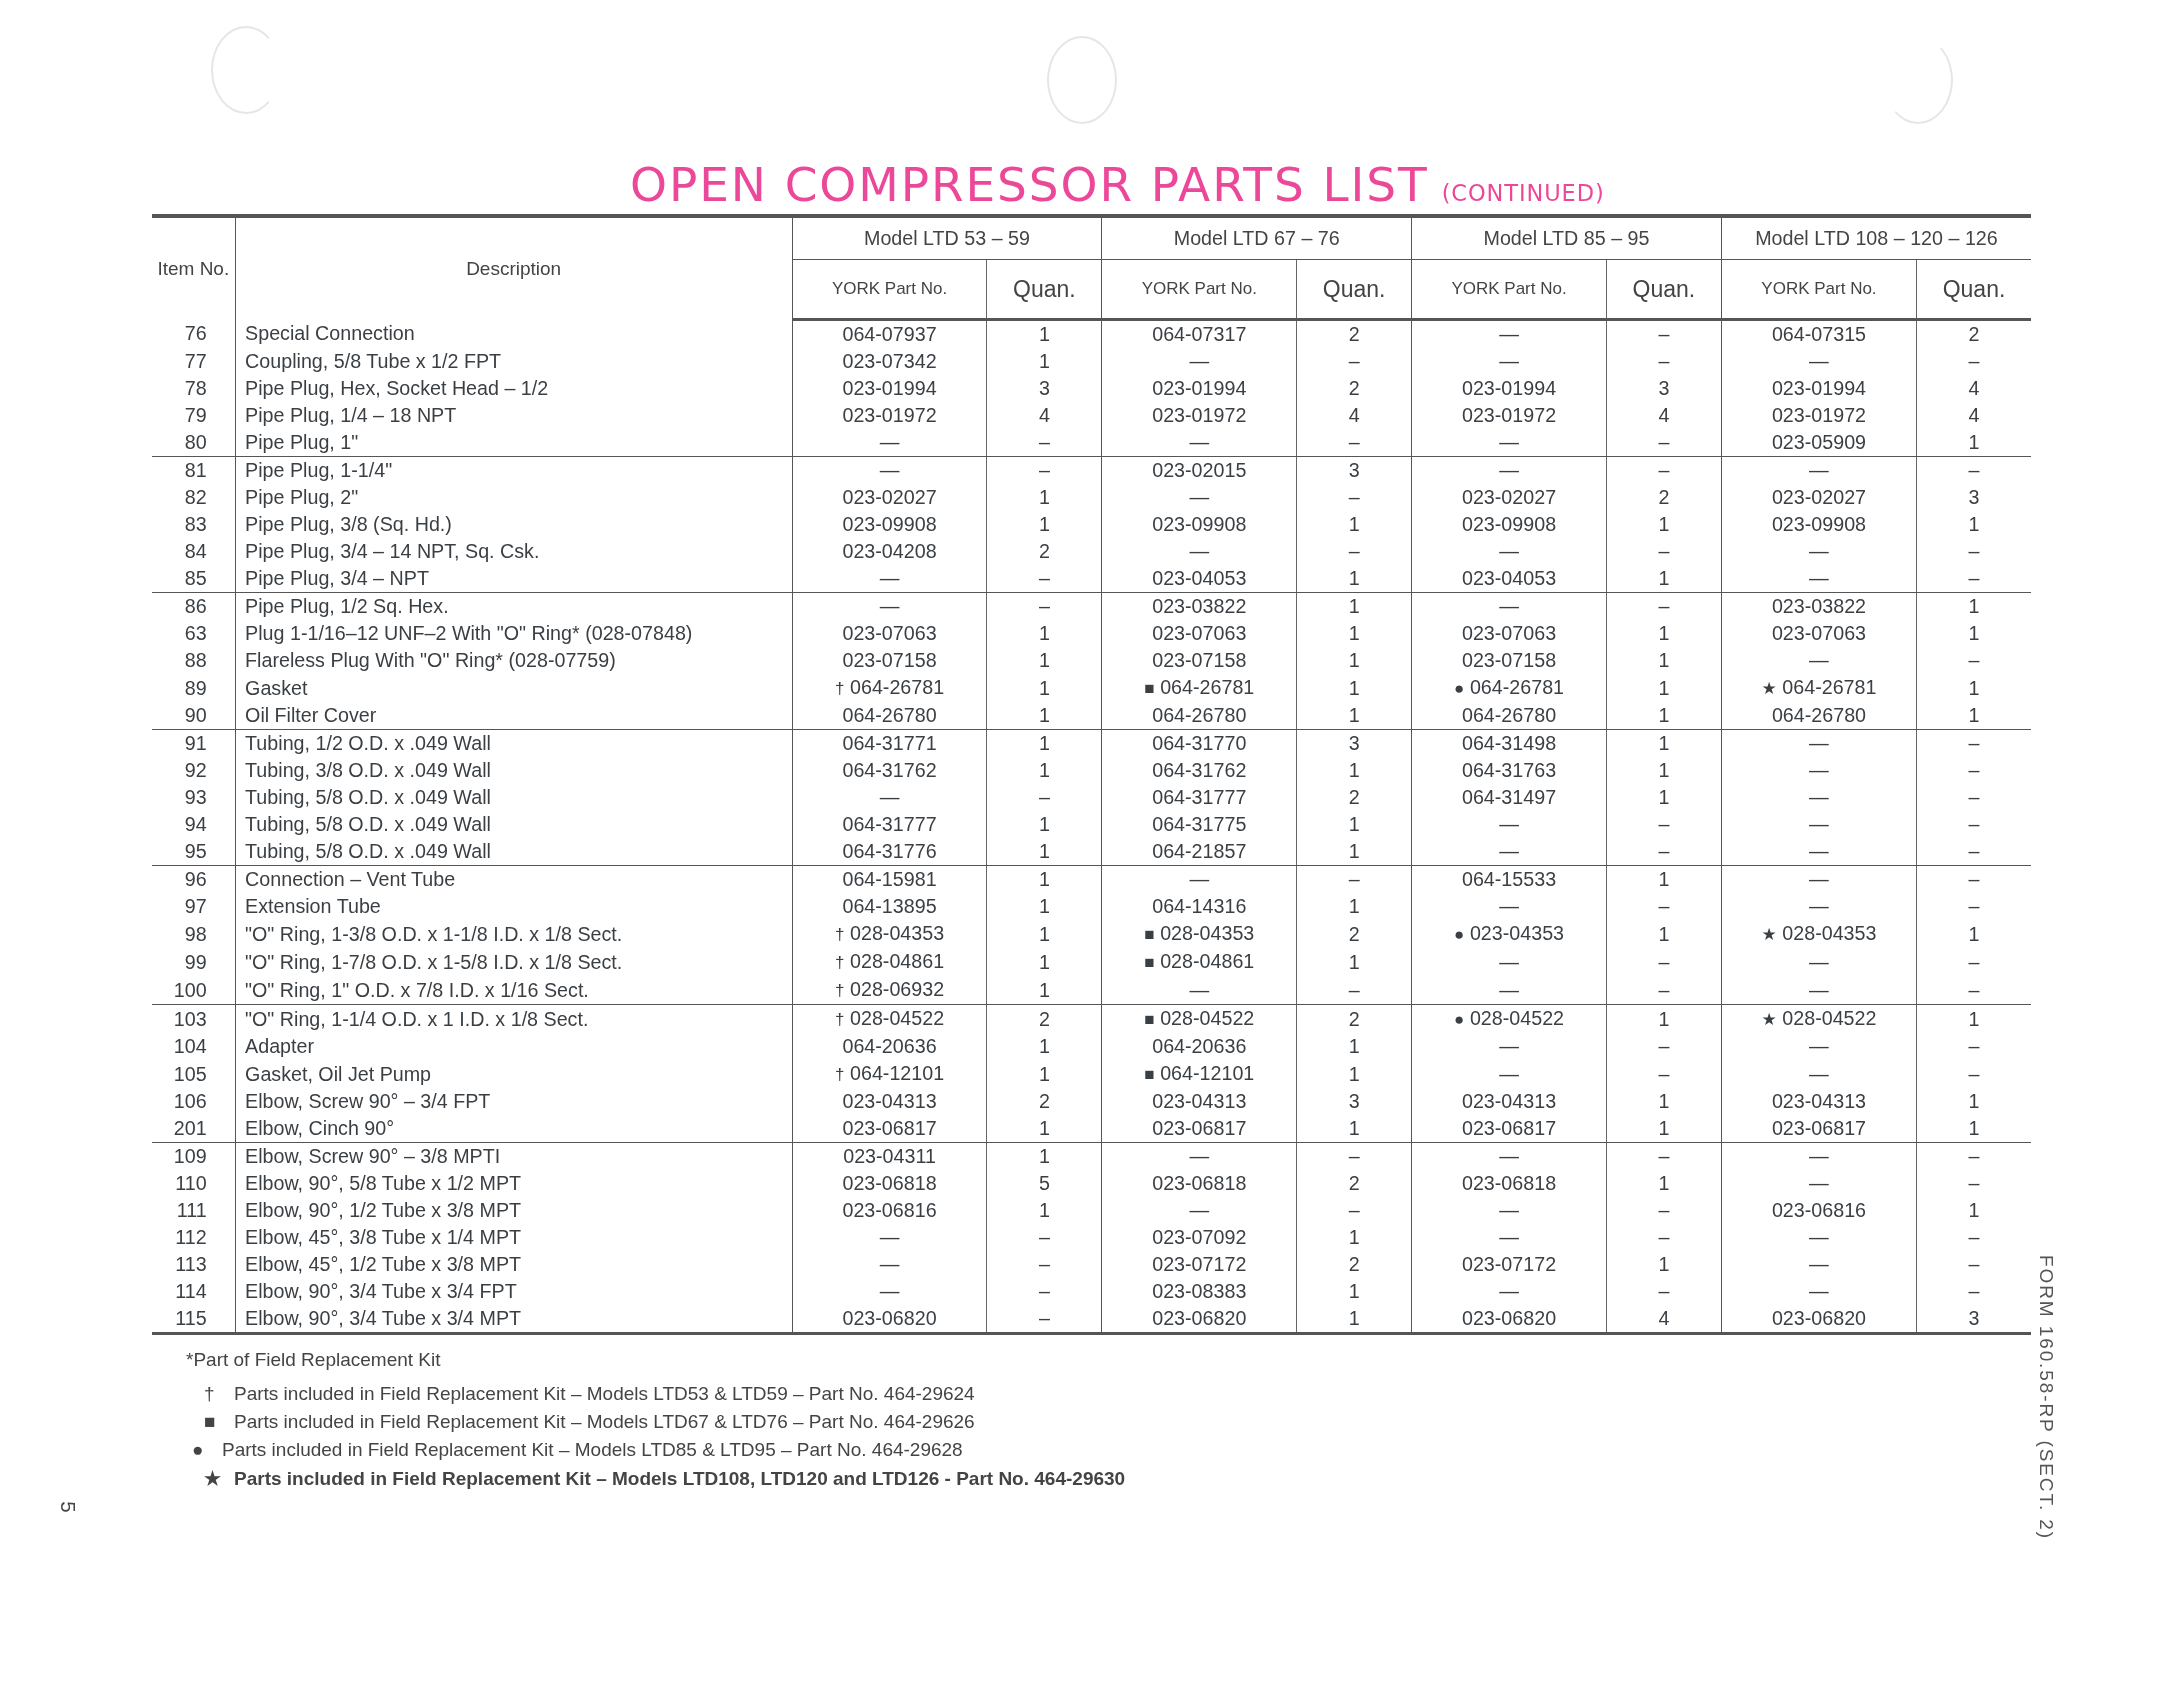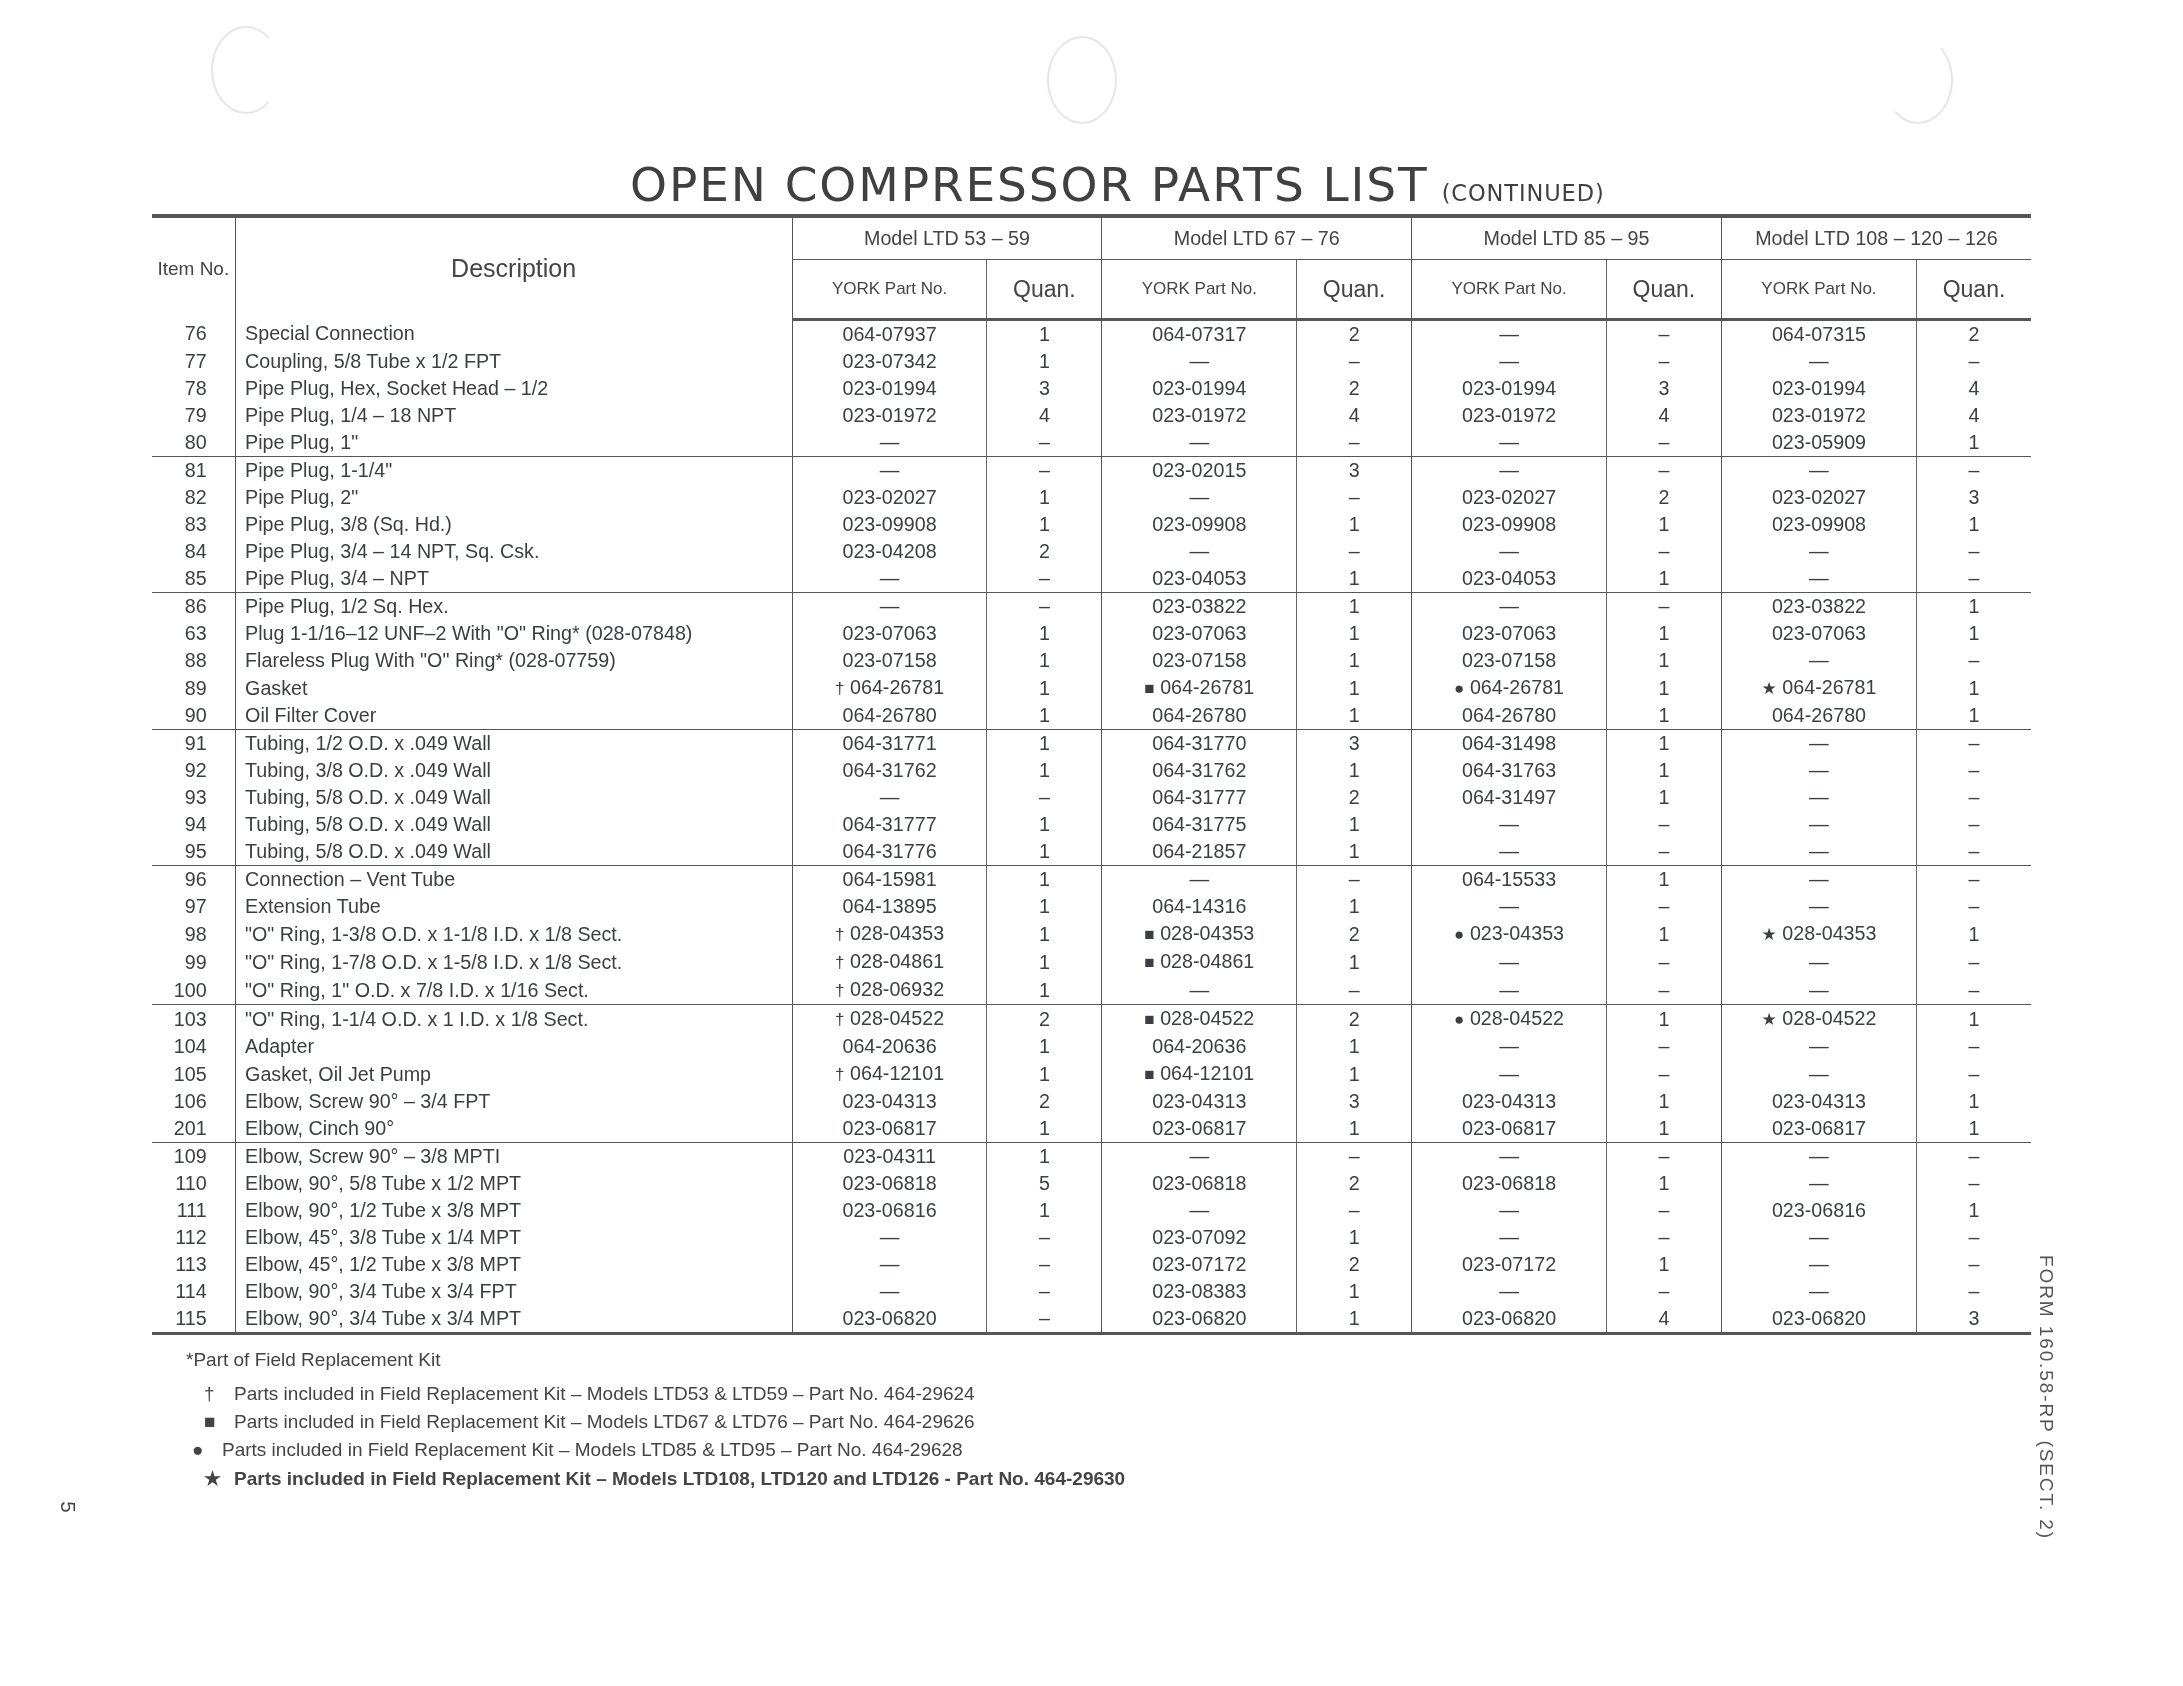--- a/index.html
+++ b/index.html
@@ -1,25 +1,25 @@
 <!DOCTYPE html>
 <html style="font-size:15px"><head>
 <meta charset="utf-8">
 <style>
   html,body{margin:0;padding:0;background:#fff;}
   body{width:2183px;height:1686px;position:relative;overflow:hidden;font-family:"Liberation Sans",sans-serif;color:#3a3f44;}
   .hole{position:absolute;width:66px;height:84px;border-radius:50%;border:2.8px solid #e6e6e6;border-right-color:transparent;}
-  .title{position:absolute;left:630px;top:157px;font-family:"DejaVu Sans",sans-serif;font-size:47px;letter-spacing:1.9px;color:#404040;font-weight:normal;white-space:nowrap;text-align:right;}
+  .title{position:absolute;left:630px;top:157px;font-family:"DejaVu Sans",sans-serif;font-size:47px;letter-spacing:1.9px;color:#ec4899;font-weight:normal;white-space:nowrap;text-align:right;}
   .title .sub{font-size:22.5px;letter-spacing:0.9px;margin-left:13px;}
   table{position:absolute;left:152px;top:214px;border-collapse:collapse;width:1879px;font-size:19.7px;}
   table td, table th{padding:0;font-weight:normal;}
   thead tr.top th{border-top:4.7px solid #555;}
   th{color:#444;}
   th.item{width:69px;text-align:center;vertical-align:middle;border-right:1.9px solid #555;font-size:19px;line-height:22.5px;}
-  th.desc{width:562px;text-align:center;border-right:1.9px solid #555;font-size:25px;}
+  th.desc{width:562px;text-align:center;border-right:1.9px solid #555;font-size:19px;}
   th.model{height:41px;border-right:1.9px solid #555;border-bottom:1.9px solid #555;font-size:19.7px;}
   th.part{border-right:0.9px solid #666;font-size:17px;line-height:21.5px;height:58px;}
   th.qty{border-right:1.9px solid #555;font-size:23px;}
   th.last{border-right:none;}
   thead tr.sub th{border-bottom:3.7px solid #555;}
   td{height:27px;line-height:27px;white-space:nowrap;}
   td.num{text-align:right;padding-right:28px;border-right:1.9px solid #555;width:56px;}
   td.dsc{padding-left:9.4px;border-right:1.9px solid #555;}
   td.pn{text-align:center;border-right:0.9px solid #666;width:199px;}
   td.q{text-align:center;border-right:1.9px solid #555;width:117px;}

